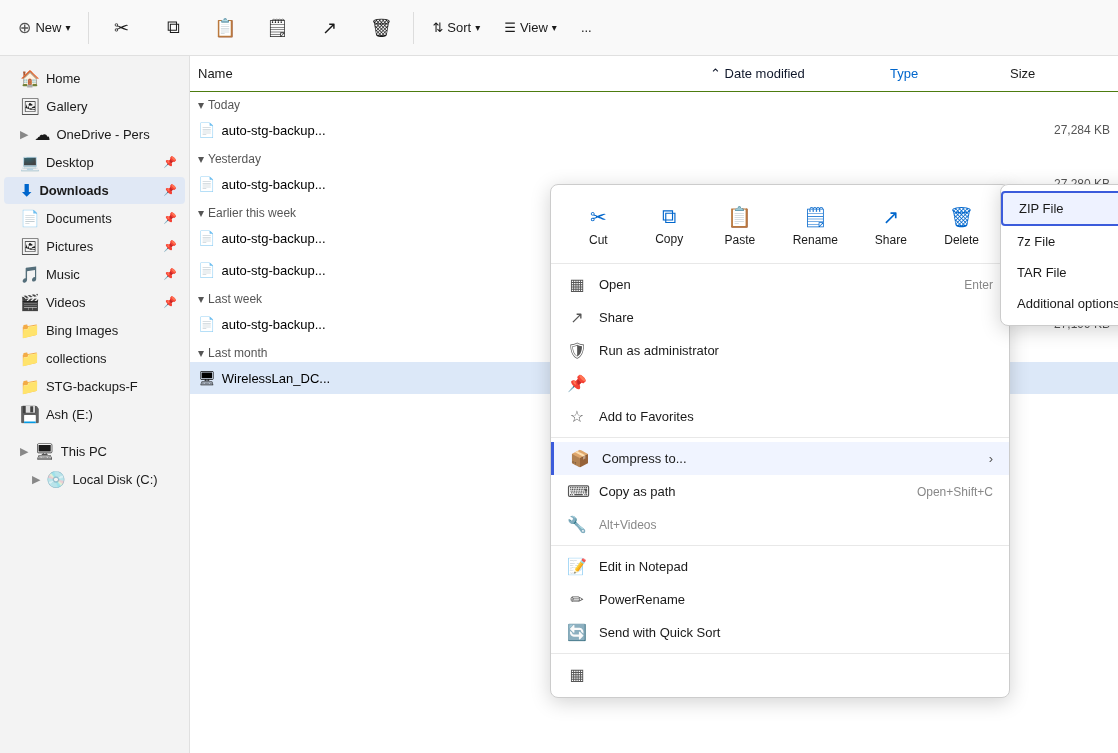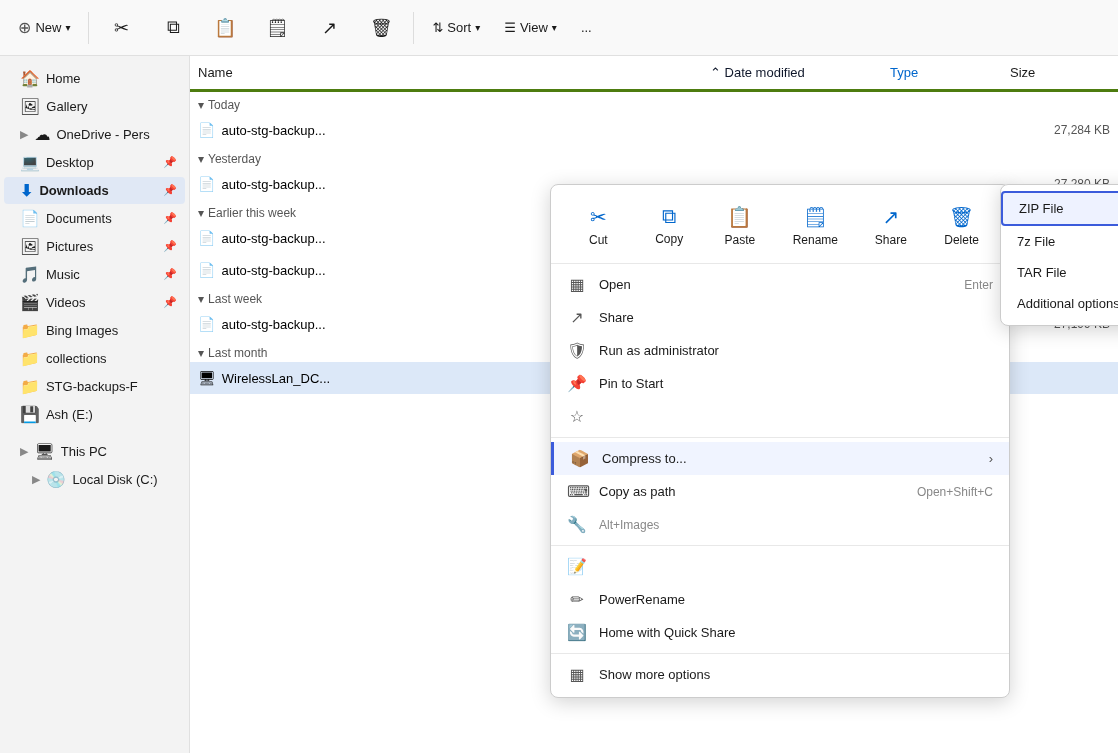--- a/index.html
+++ b/index.html
@@ -104,21 +104,21 @@
       overflow: auto;
       position: relative;
     }
 
     
     .col-headers {
       display: flex;
       align-items: center;
       padding: 0 8px;
       height: 36px;
-      border-bottom: 3px solid #4d7c0f;
+      border-bottom: 1px solid #4d7c0f;
       background: #fff;
       position: sticky;
       top: 0;
       z-index: 1;
     }
     .col-header {
       color: #1a1a1a;
       font-size: 13px;
       cursor: pointer;
     }
@@ -493,67 +493,67 @@
         <span class="cm-label">Share</span>
       </div>
 
       <div class="cm-item">
         <span class="cm-icon">🛡</span>
         <span class="cm-label">Run as administrator</span>
       </div>
 
       <div class="cm-item">
         <span class="cm-icon">📌</span>
-        <span class="cm-label">Pin to Start</span>
       </div>
 
       <div class="cm-item">
         <span class="cm-icon">☆</span>
+        <span class="cm-label">Add to Favorites</span>
       </div>
 
       <div class="cm-sep"></div>
 
       <div class="cm-item compress-highlighted">
         <span class="cm-icon">📦</span>
         <span class="cm-label">Compress to...</span>
         <span class="cm-arrow">›</span>
       </div>
 
       <div class="cm-item">
         <span class="cm-icon">⌨</span>
         <span class="cm-label">Copy as path</span>
         <span class="cm-shortcut">Open+Shift+C</span>
       </div>
 
       <div class="cm-item">
         <span class="cm-icon">🔧</span>
-        <span class="cm-shortcut">Alt+Images</span>
+        <span class="cm-shortcut">Alt+Videos</span>
       </div>
 
       <div class="cm-sep"></div>
 
       <div class="cm-item">
         <span class="cm-icon">📝</span>
+        <span class="cm-label">Edit in Notepad</span>
       </div>
 
       <div class="cm-item">
         <span class="cm-icon">✏</span>
         <span class="cm-label">PowerRename</span>
       </div>
 
       <div class="cm-item">
         <span class="cm-icon">🔄</span>
-        <span class="cm-label">Home with Quick Share</span>
+        <span class="cm-label">Send with Quick Sort</span>
       </div>
 
       <div class="cm-sep"></div>
 
       <div class="cm-item">
         <span class="cm-icon">▦</span>
-        <span class="cm-label">Show more options</span>
       </div>
     </div>
 
     <div class="compress-submenu">
       <div class="sub-item active-highlight">
         <span>ZIP File</span>
       </div>
       <div class="sub-item">
         <span>7z File</span>
       </div>

